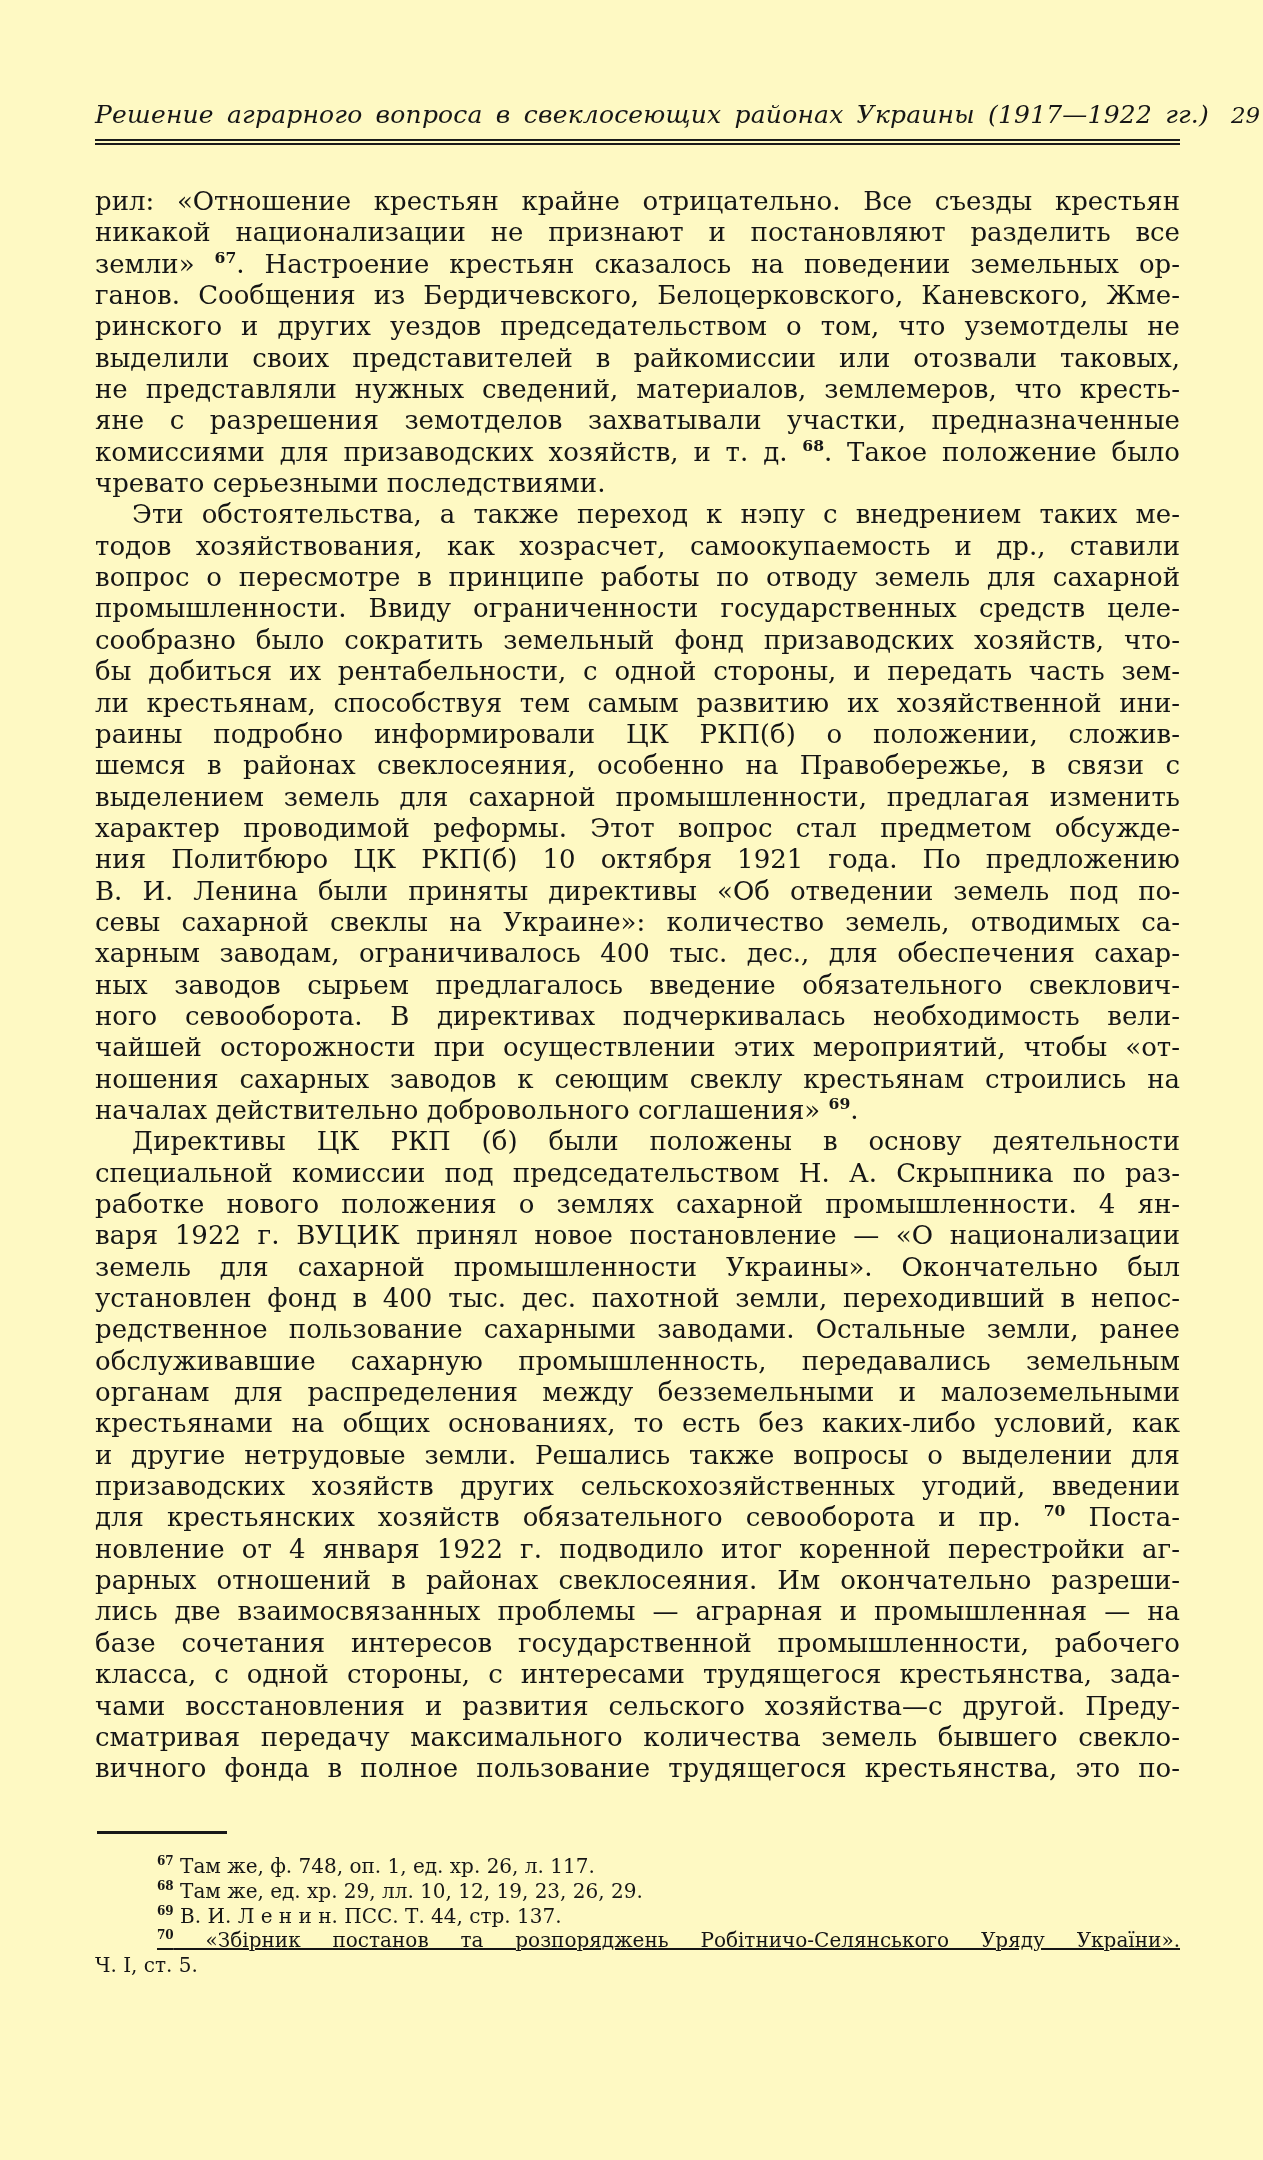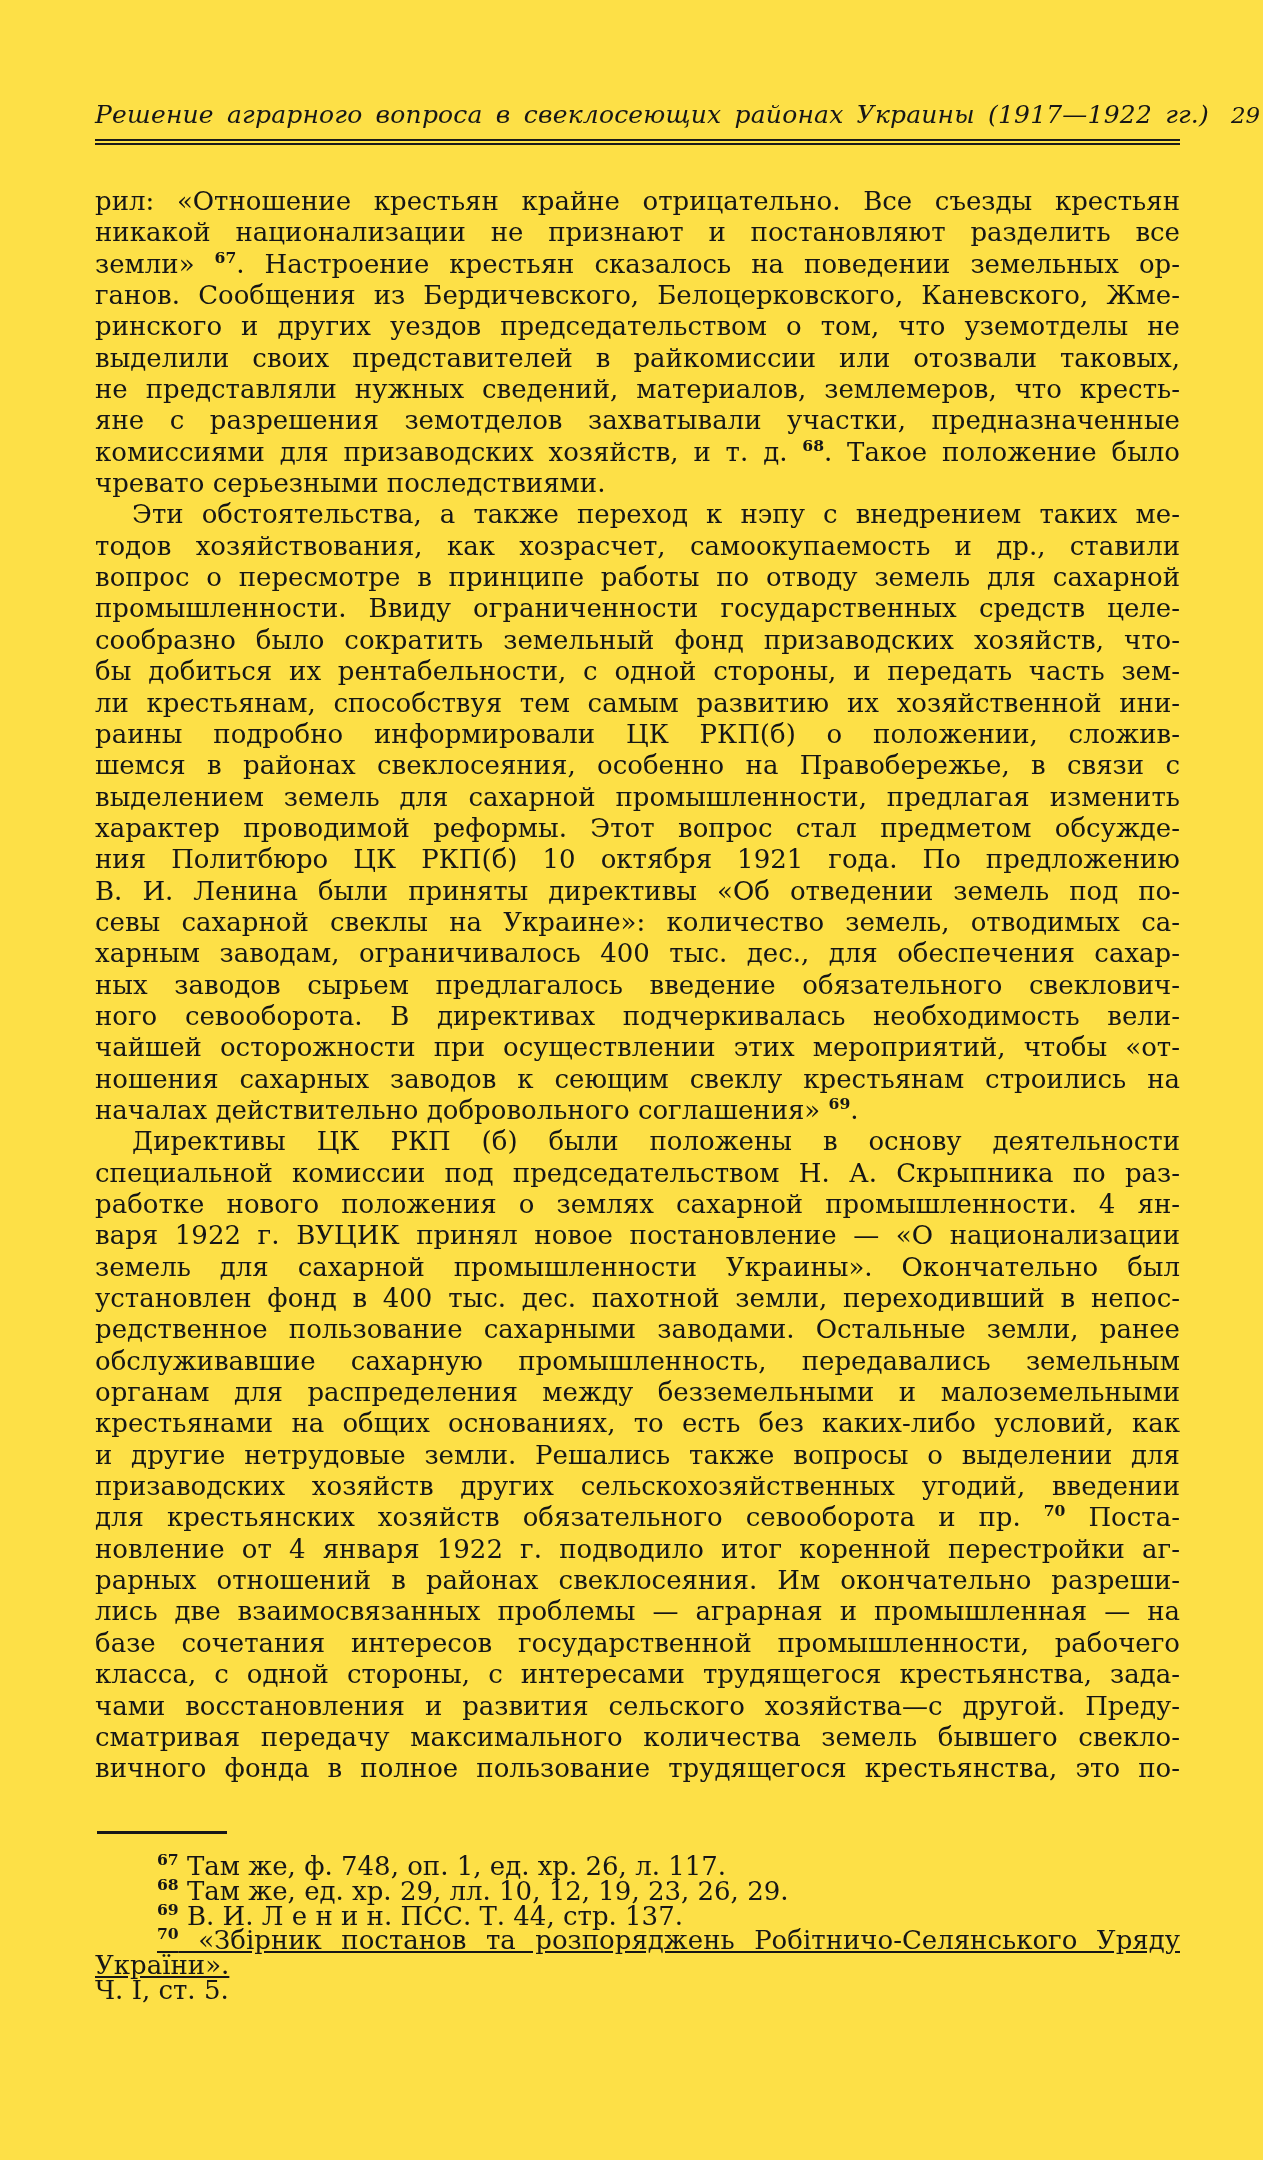--- a/index.html
+++ b/index.html
@@ -1,19 +1,19 @@
 <!DOCTYPE html>
 <html><head>
 <meta charset="utf-8">
 <style>
   html,body{margin:0;padding:0;background:#e8e8e8;}
   .page{
     position:relative;
     width:1263px;height:2160px;
-    background:#fde047;
+    background:#fef9c3;
     font-family:"DejaVu Serif", serif;
     color:#161616;
     overflow:hidden;
   }
   .content{position:absolute;left:95px;top:0;width:1085px;height:100%;}
   .running-header{
     position:absolute;top:100px;left:0;width:100%;
     display:flex;justify-content:space-between;align-items:baseline;
     font-style:italic;font-size:25px;white-space:nowrap;word-spacing:5px;
   }
@@ -32,21 +32,21 @@
   .line{text-align:justify;}
   .line.j{text-align-last:justify;}
   .line.ind{text-indent:37px;}
   sup{font-size:0.6em;font-weight:600;line-height:0;vertical-align:super;}
   .footnote-rule{
     position:absolute;top:1831px;left:2px;width:130px;
     border-top:3px solid #181818;
   }
   .footnotes{
     position:absolute;top:1854px;left:0;width:100%;
-    font-size:26px;line-height:24.8px;
+    font-size:20px;line-height:24.8px;
   }
   .fn-line{text-align:left;}
   .fn-line.ind{text-indent:62px;}
   .fn-line.j{text-align:justify;text-align-last:justify;text-decoration:underline;}
 </style>
 </head>
 <body>
 
 <div class="page">
   <div class="content">

